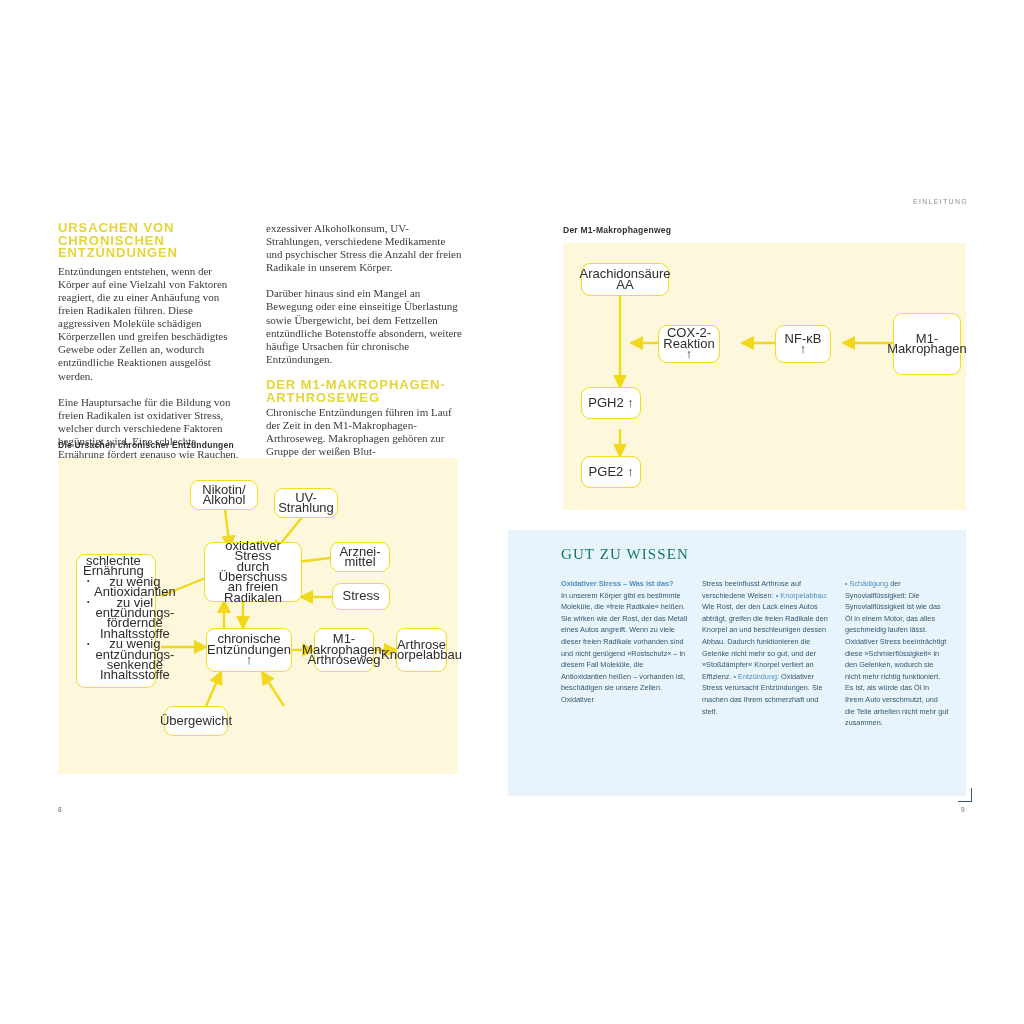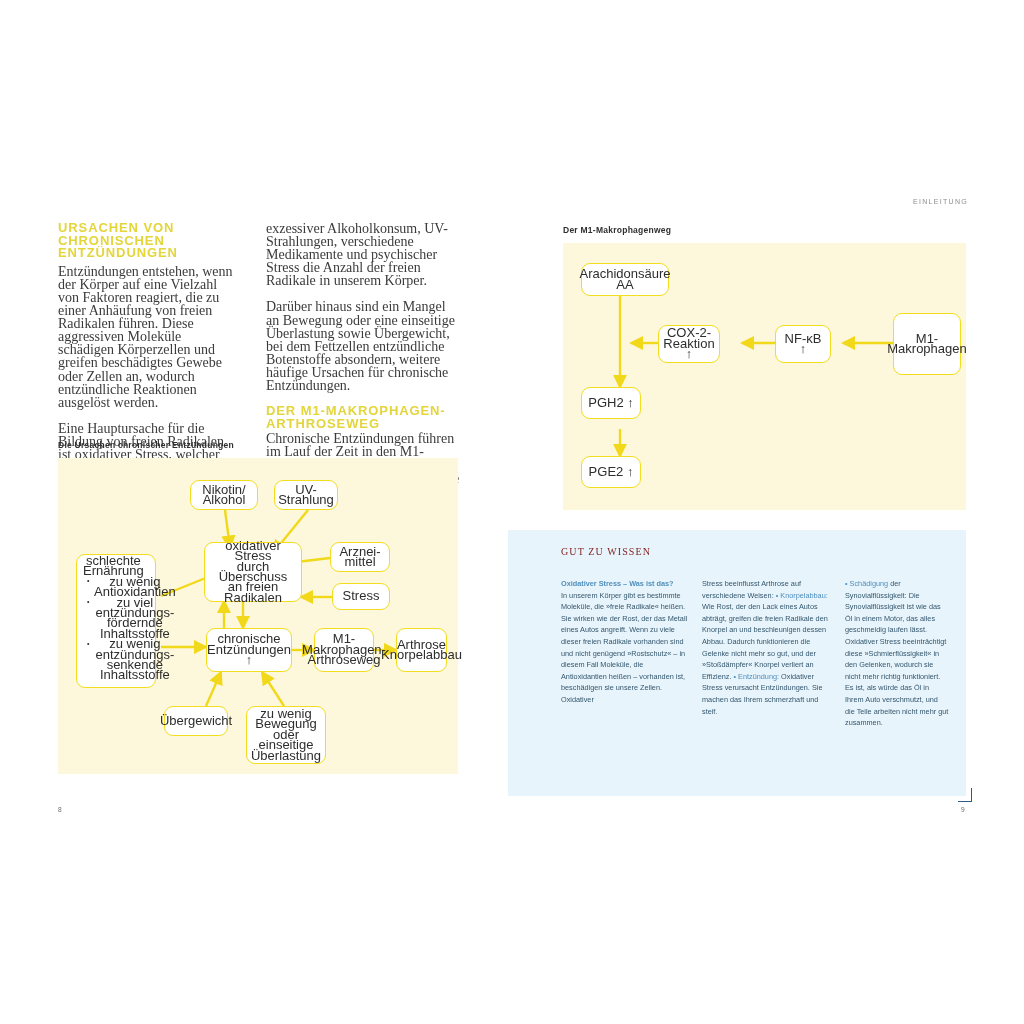--- a/index.html
+++ b/index.html
@@ -20,21 +20,21 @@
     font-size: 13px;
     letter-spacing: 0.9px;
     color: #e3d53a;
     font-weight: bold;
     line-height: 12.6px;
     text-transform: uppercase;
     font-family: "Liberation Sans", sans-serif;
   }
   .body-text {
     font-family: "Liberation Serif", serif;
-    font-size: 14px;
+    font-size: 11px;
     line-height: 13.1px;
     color: #3b3b3b;
     text-align: left;
   }
   .body-text p { margin-bottom: 13px; }
 
   .col-left  { position: absolute; left: 58px;  top: 222px; width: 182px; }
   .col-right { position: absolute; left: 266px; top: 222px; width: 196px; }
 
   .fig-caption {
@@ -88,23 +88,23 @@
     color: #8d8d8d;
     font-family: "Liberation Sans", sans-serif;
     text-transform: uppercase;
   }
   .info-box {
     position: absolute;
     background: #e8f4fb;
   }
   .info-title {
     font-family: "Liberation Serif", serif;
-    font-size: 10px;
+    font-size: 15px;
     letter-spacing: 1.1px;
-    color: #7f1d1d;
+    color: #0f766e;
   }
   .info-col {
     font-family: "Liberation Sans", sans-serif;
     font-size: 7.3px;
     line-height: 11.6px;
     color: #33576e;
   }
   .info-sub {
     color: #4f8fbd;
     font-weight: bold;
@@ -183,21 +183,21 @@
 
         <path d="M148,248 L163,214"></path>
 
         <path d="M226,248 L204,214"></path>
       </g>
     </svg>
 
     <div class="node" style="left:132px; top:22px; width:68px; height:30px; white-space:pre-line;">Nikotin/
 Alkohol</div>
 
-    <div class="node" style="left:216px; top:22px; width:64px; height:30px; white-space:pre-line;">UV-
+    <div class="node" style="left:216px; top:30px; width:64px; height:30px; white-space:pre-line;">UV-
 Strahlung</div>
 
     <div class="node" style="left:272px; top:84px; width:60px; height:30px; white-space:pre-line;">Arznei-
 mittel</div>
 
     <div class="node" style="left:274px; top:125px; width:58px; height:27px;text-align:center;">Stress</div>
 
     <div class="node" style="left:146px; top:84px; width:98px; height:60px; white-space:pre-line;">oxidativer Stress
 durch Überschuss
 an freien
@@ -218,24 +218,20 @@
 
     <div class="node" style="left:256px; top:170px; width:60px; height:44px; white-space:pre-line;">M1-
 Makrophagen-
 Arthroseweg</div>
 
     <div class="node" style="left:338px; top:170px; width:51px; height:44px; white-space:pre-line;">Arthrose
 Knorpelabbau</div>
 
     <div class="node" style="left:106px; top:248px; width:64px; height:30px;">Übergewicht</div>
 
-    <div class="node" style="left:188px; top:248px; width:80px; height:58px; white-space:pre-line;">zu wenig
-Bewegung oder
-einseitige
-Überlastung</div>
   </div>
 
   <div class="folio" style="left:58px; top:806px;">8</div>
 
   <div class="running-head" style="left:913px; top:198px;">EINLEITUNG</div>
 
   <div class="fig-caption" style="left:563px; top:225px;">Der M1-Makrophagenweg</div>
 
   <div class="panel-yellow" style="left:563px; top:243px; width:403px; height:267px;">
 

